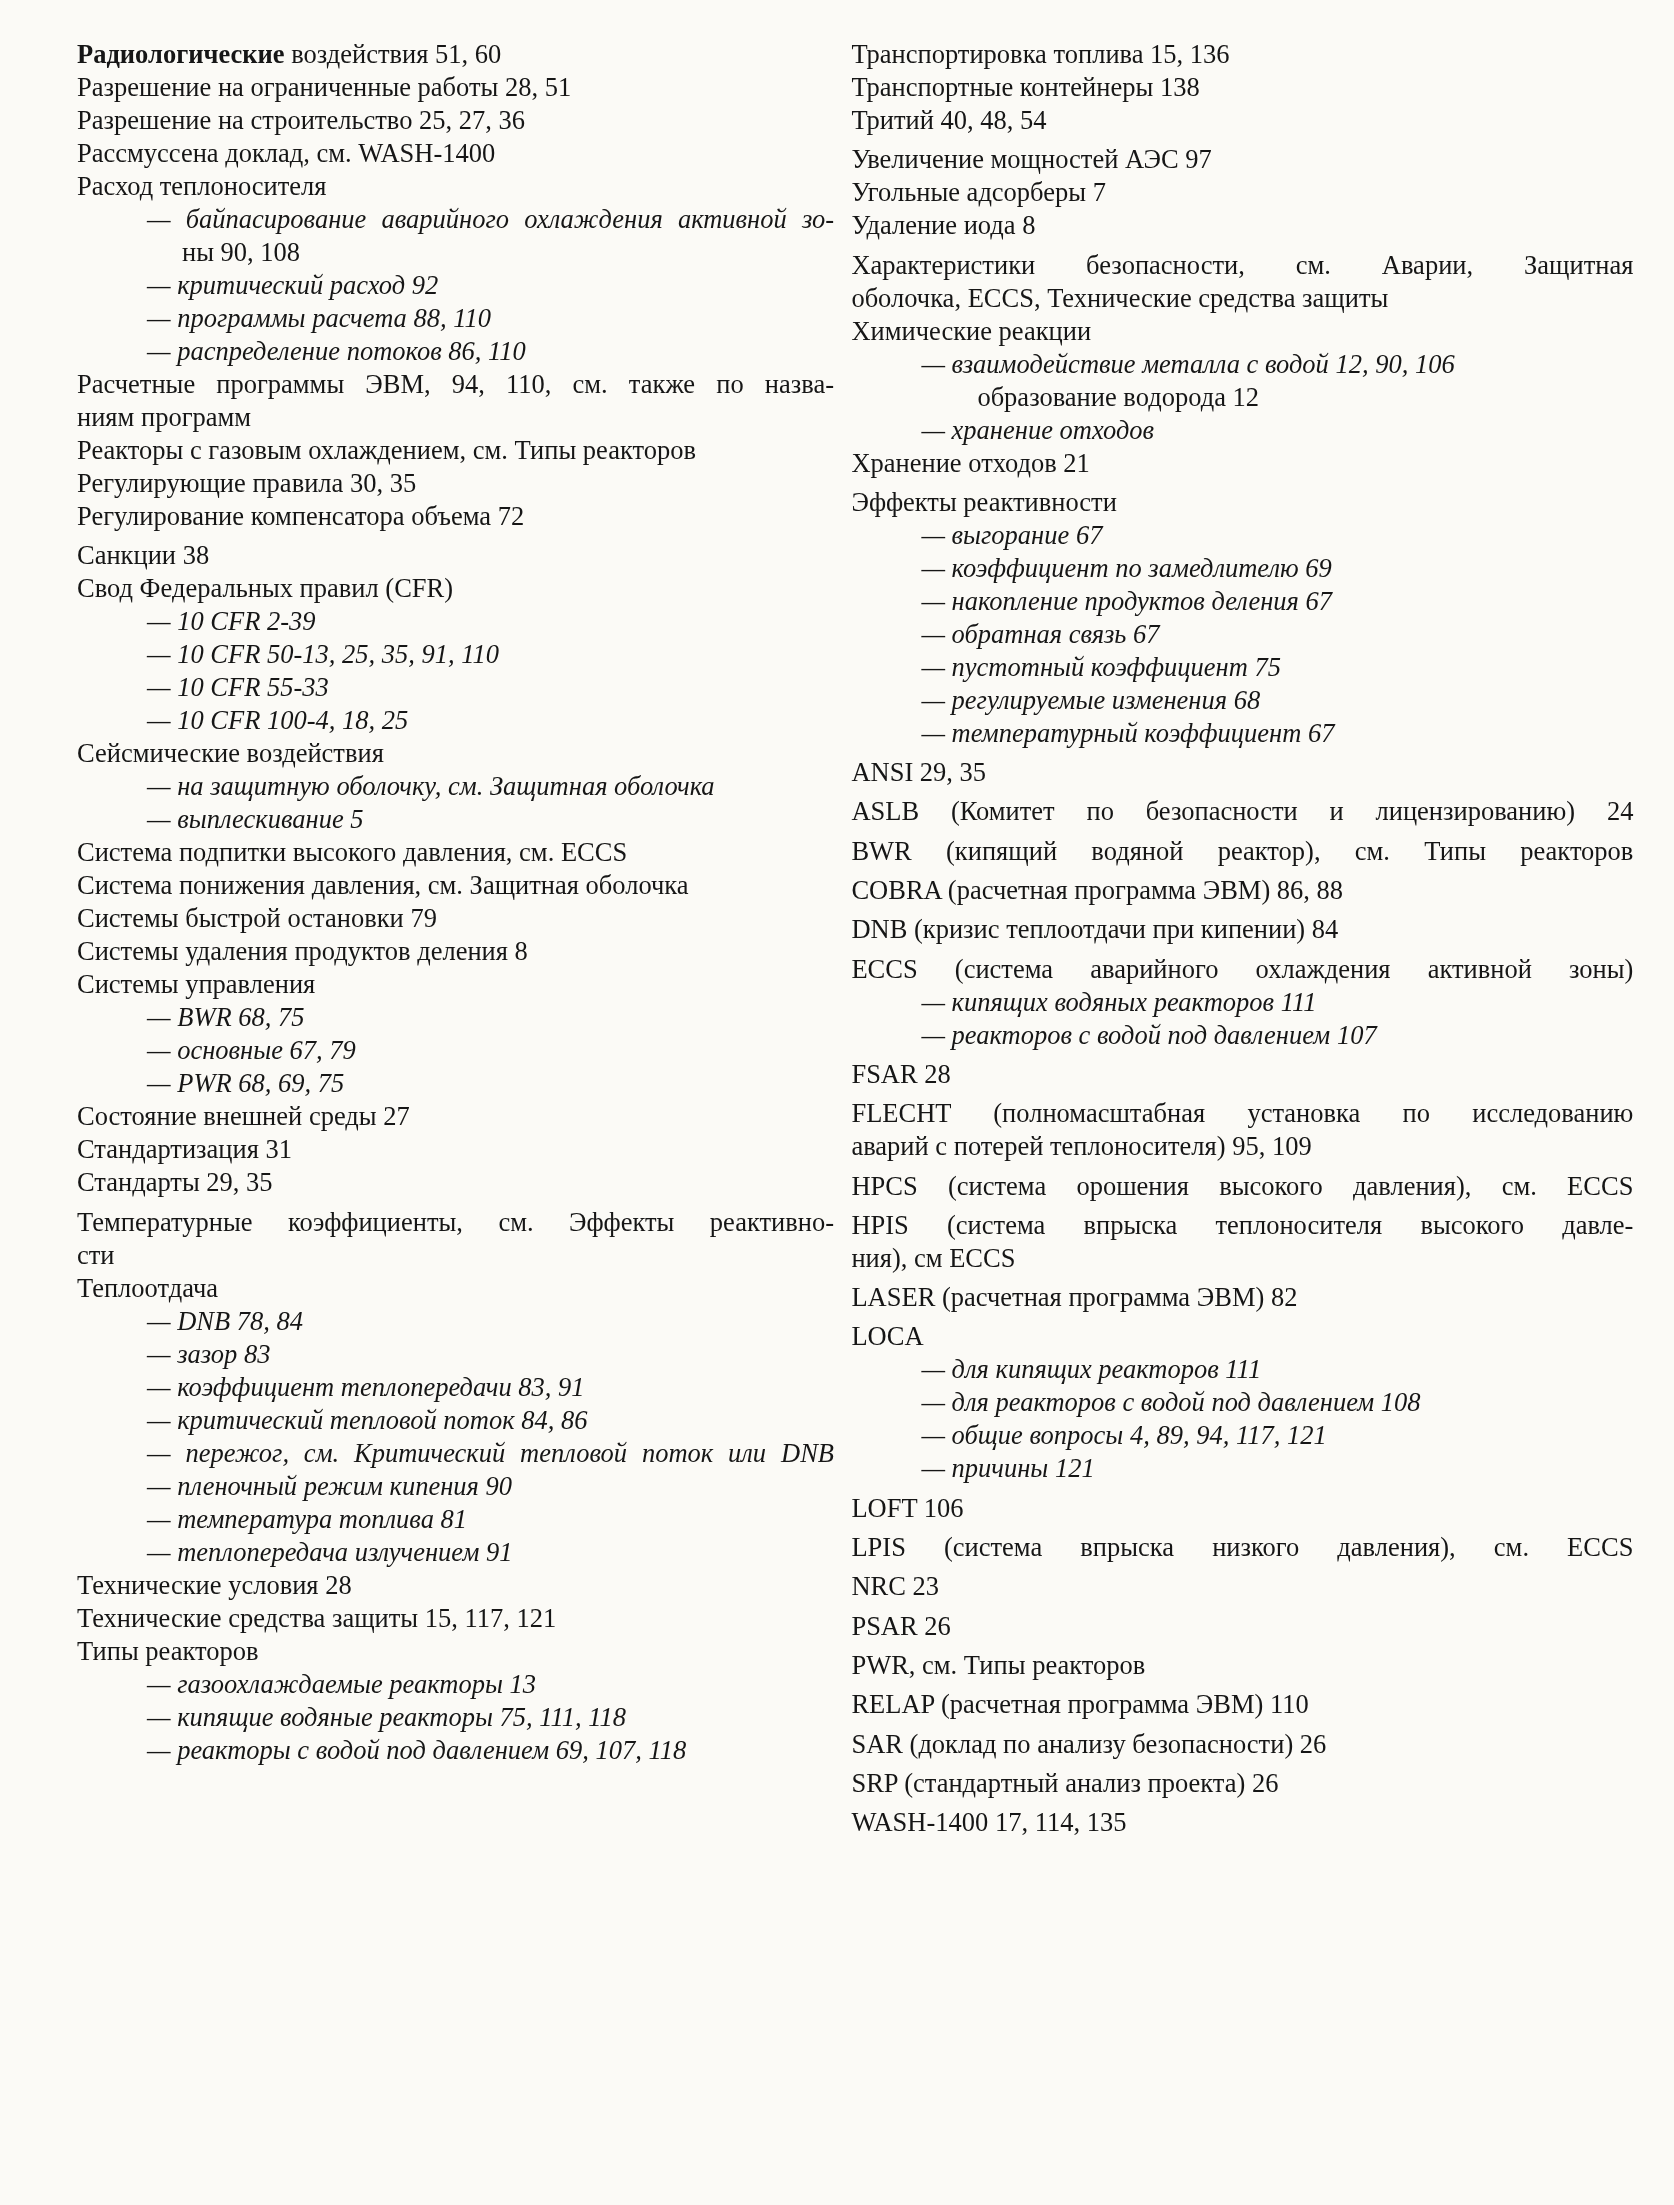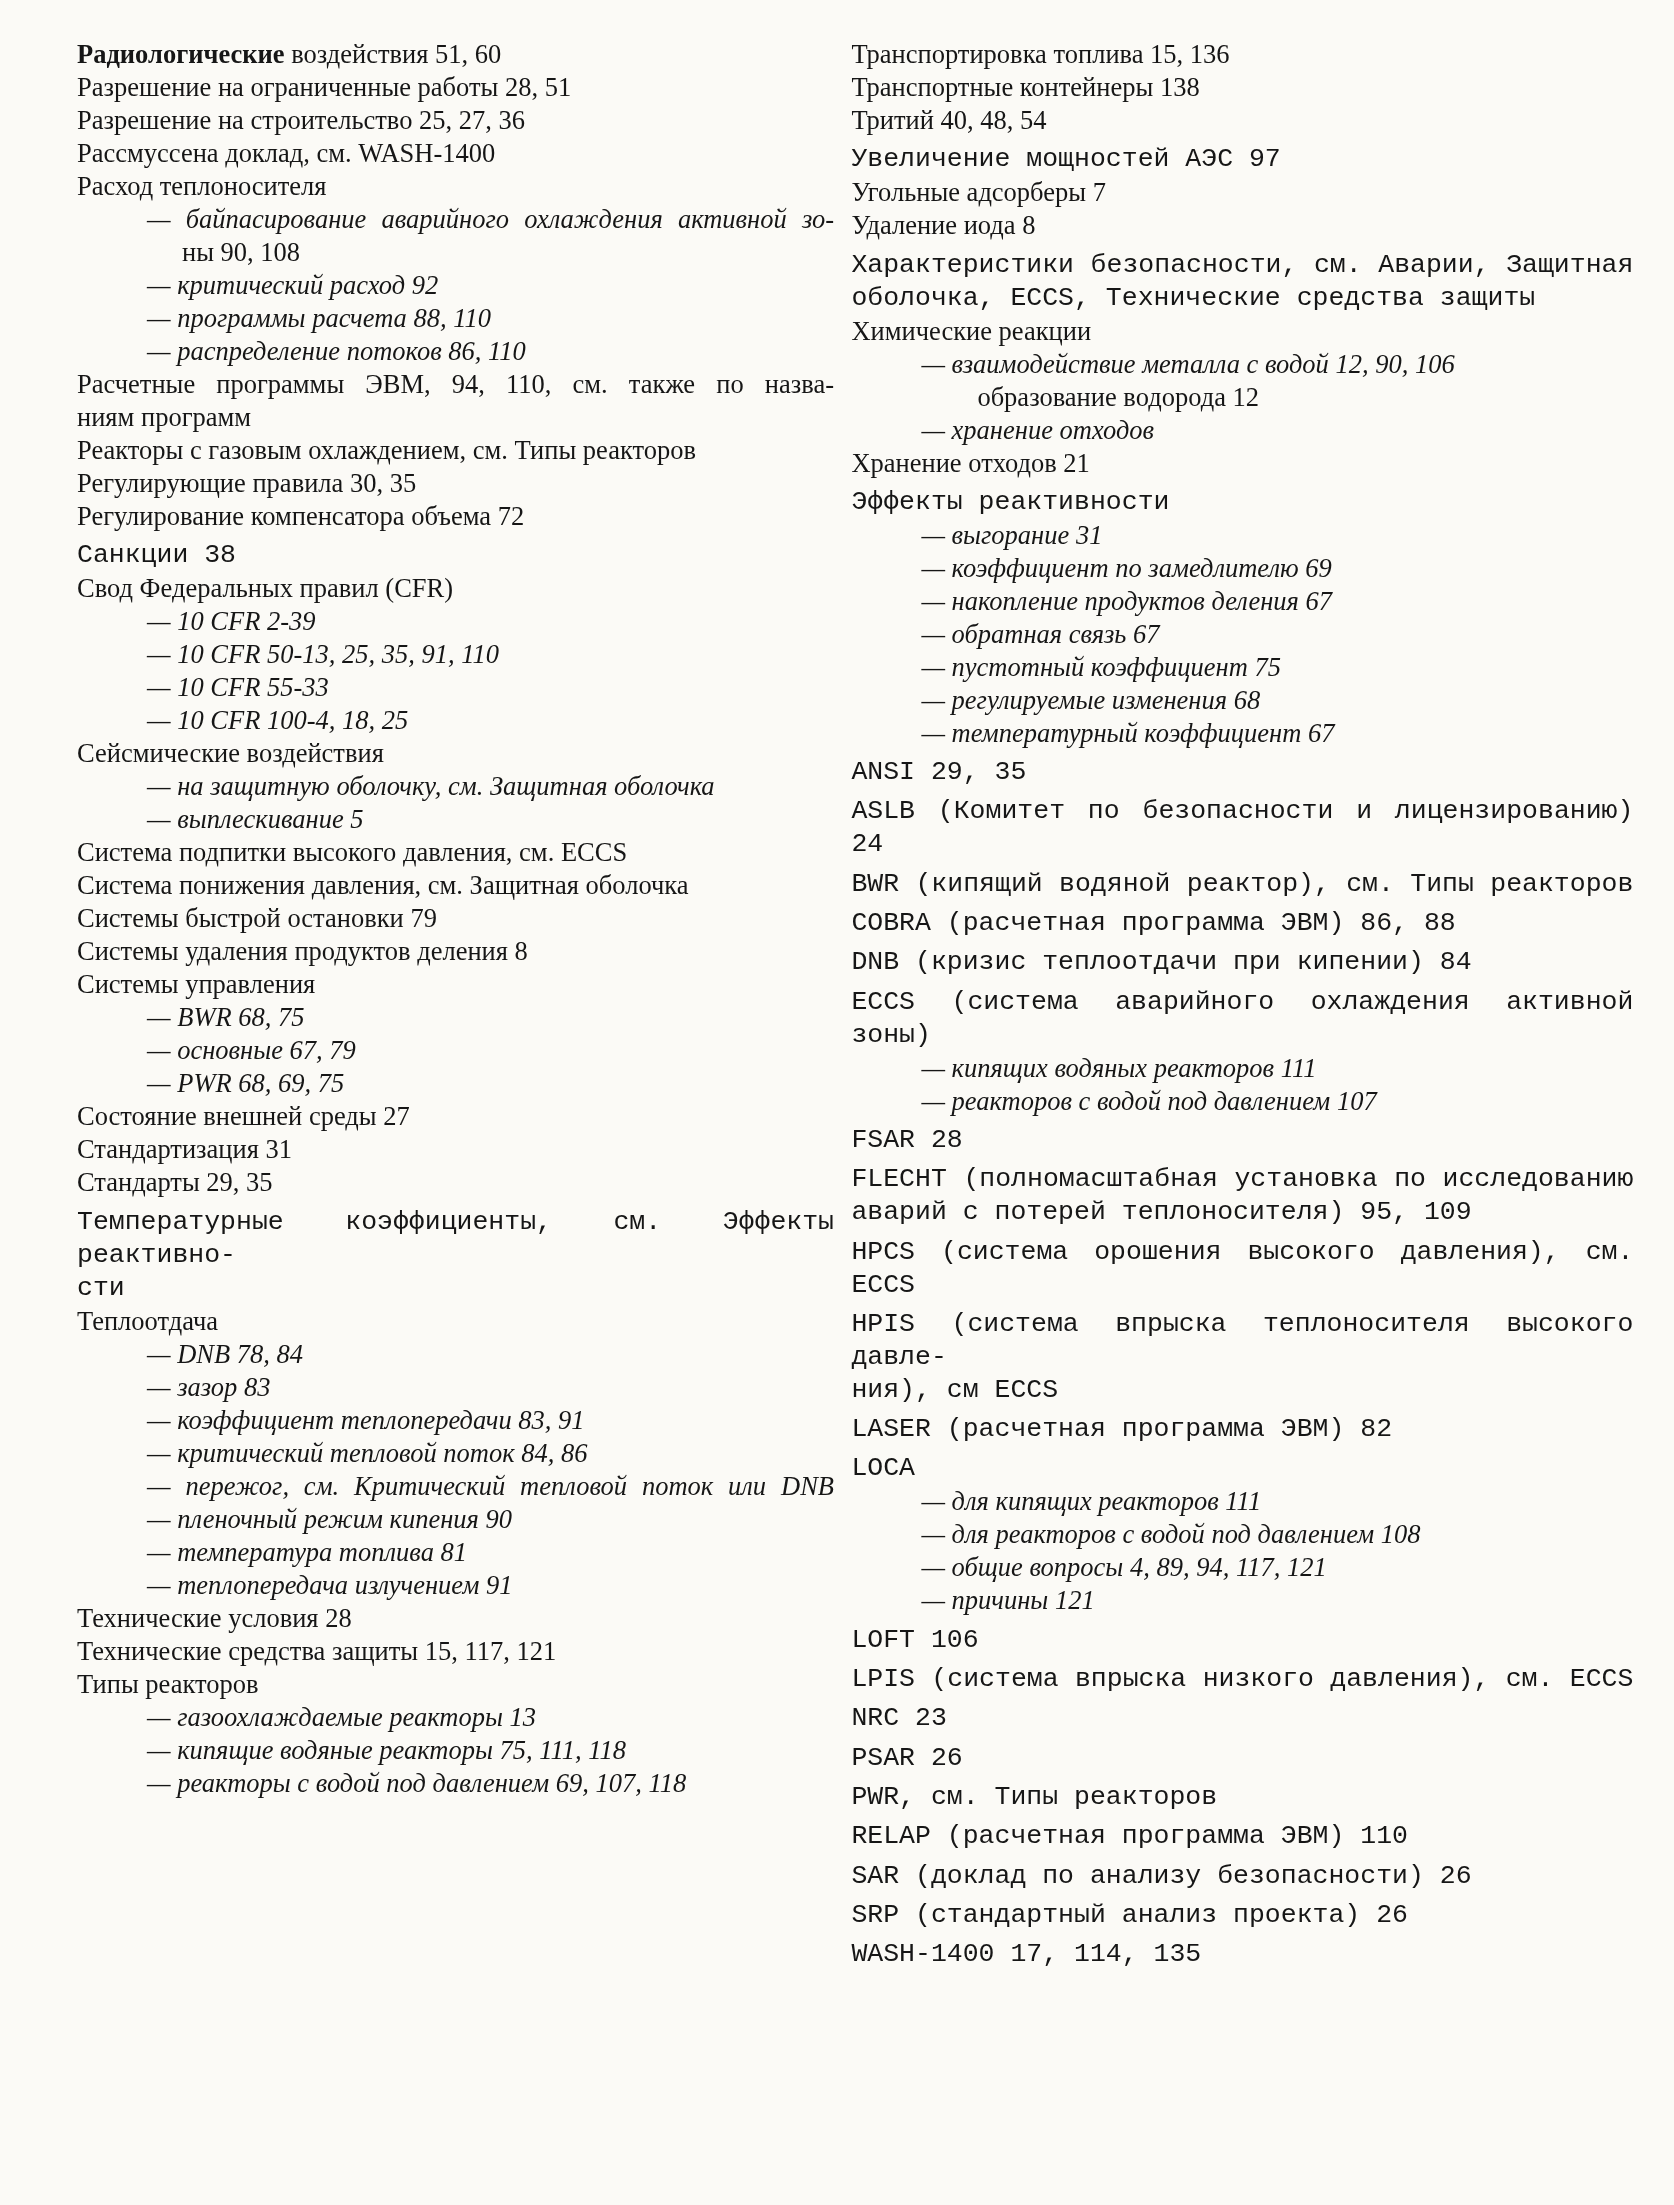--- a/index.html
+++ b/index.html
@@ -21,21 +21,21 @@
     display: flex;
     gap: 17.4px;
   }
   .col { display: block; }
   .col1 { width: 757px; }
   .col2 { width: 782px; }
   .entry {
     font-size: 26.5px;
     line-height: 33px;
   }
-  .entry.gap { margin-top: 6.3px; font-family: Liberation Mono, monospace; }
+  .entry.gap { margin-top: 6.3px; }
   .lvl1 .line { padding-left: 105px; }
   .lvl1 .line:first-child { text-indent: -35px; font-style: italic; }
   .lvl2 .line { padding-left: 126px; }
   .line { text-align: left; }
   .line.just {
     text-align: justify;
     text-align-last: justify;
   }
   b { font-weight: 700; }
 </style>
@@ -230,21 +230,21 @@
       <div class="entry lvl1">
         <div class="line">— хранение отходов</div>
       </div>
       <div class="entry lvl0">
         <div class="line">Хранение отходов 21</div>
       </div>
       <div class="entry lvl0 gap">
         <div class="line">Эффекты реактивности</div>
       </div>
       <div class="entry lvl1">
-        <div class="line">— выгорание 31</div>
+        <div class="line">— выгорание 67</div>
       </div>
       <div class="entry lvl1">
         <div class="line">— коэффициент по замедлителю 69</div>
       </div>
       <div class="entry lvl1">
         <div class="line">— накопление продуктов деления 67</div>
       </div>
       <div class="entry lvl1">
         <div class="line">— обратная связь 67</div>
       </div>

